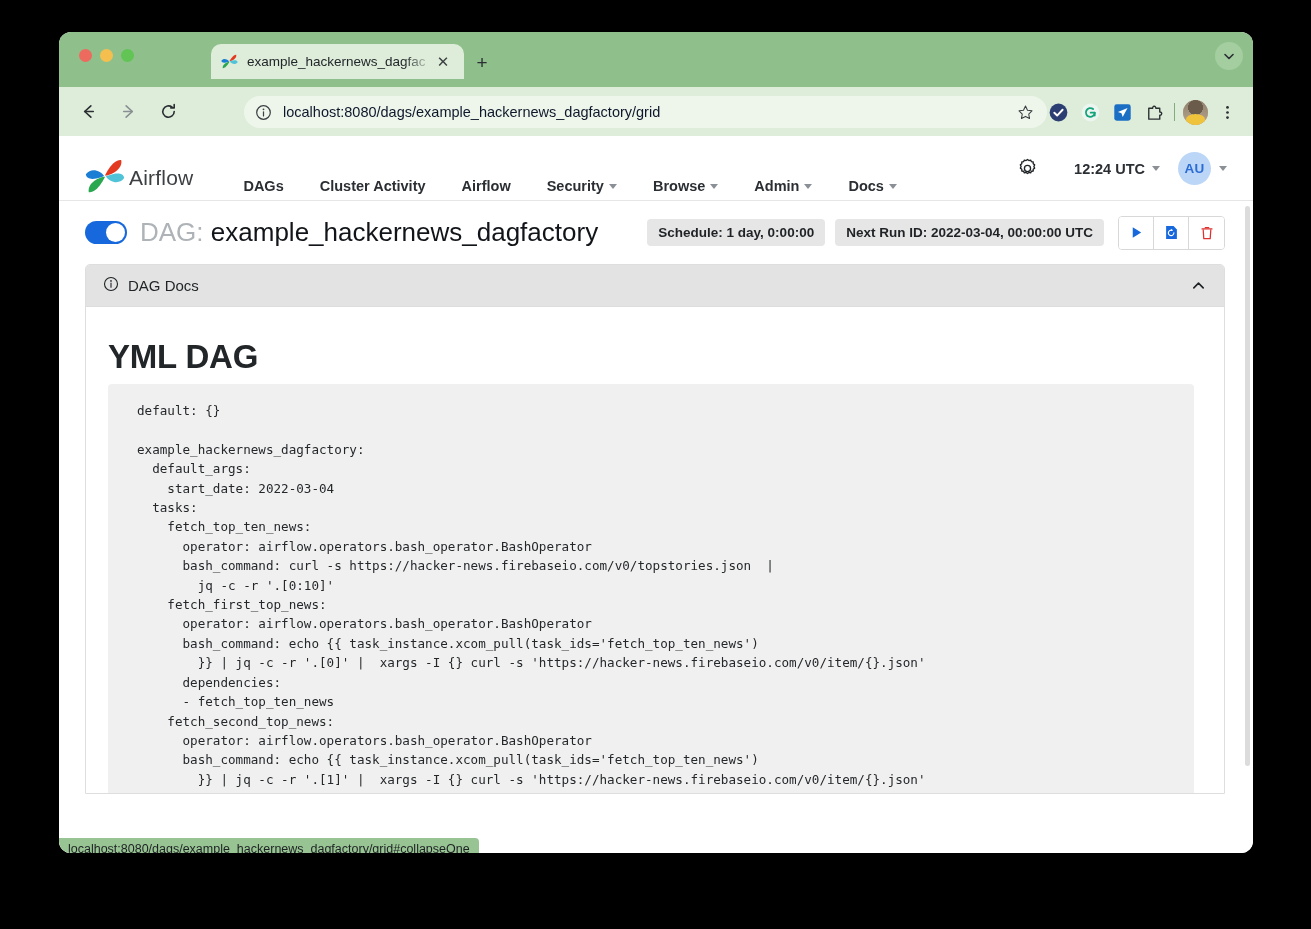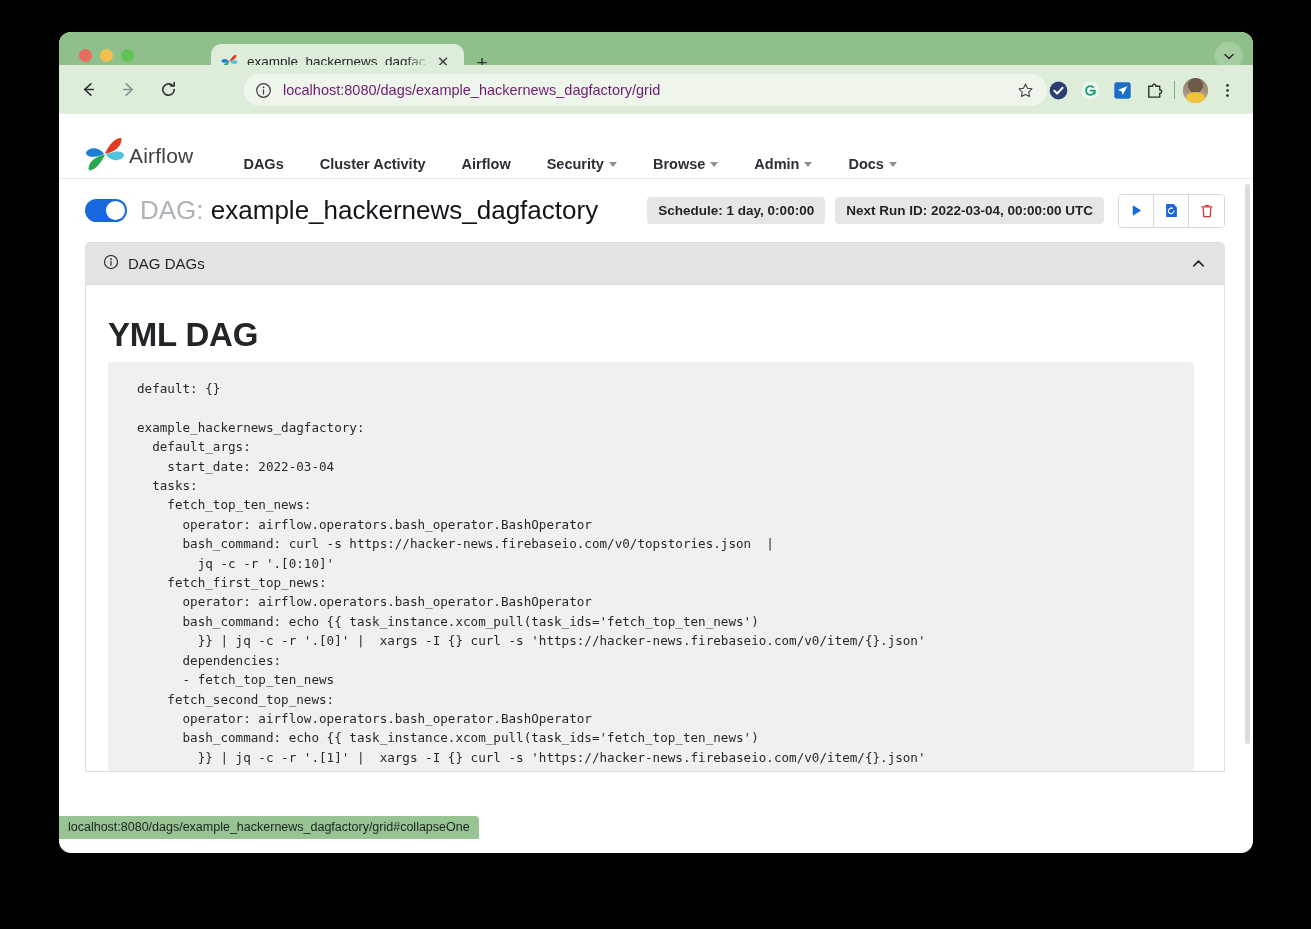--- a/index.html
+++ b/index.html
@@ -17,21 +17,21 @@
     width: 1194px; height: 821px;
     border-radius: 12px;
     background: #ffffff;
     overflow: hidden;
     box-shadow: 0 10px 40px rgba(0,0,0,.55);
   }
 
   
   #tab-strip {
     position: relative;
-    height: 33px;
+    height: 55px;
     background: #8fc08b;
     padding-left: 12px;
   }
   .traffic-lights {
     position: absolute; left: 20px; top: 17px;
     display: flex; gap: 8px; align-items: center;
   }
   .tl { width: 13px; height: 13px; border-radius: 50%; }
   .tl.red { background: #ed6a5f; }
   .tl.yellow { background: #f4bf4f; }
@@ -92,21 +92,21 @@
     display: flex; align-items: center;
     padding: 0 6px 0 8px;
   }
   #omnibox .site-info {
     width: 22px; height: 22px; flex: 0 0 auto;
     display: flex; align-items: center; justify-content: center;
     margin-right: 9px;
   }
   #omnibox .url-text {
     flex: 1 1 auto;
-    font-size: 14.5px; color: #701a75;
+    font-size: 14.5px; color: #0f172a;
     white-space: nowrap; overflow: hidden;
   }
   #omnibox .bookmark-star {
     width: 24px; height: 24px; flex: 0 0 auto;
     display: flex; align-items: center; justify-content: center;
     margin-right: 4px;
   }
   #ext-icons {
     position: absolute; right: 10px; top: 9px;
     display: flex; align-items: center; gap: 0px;
@@ -432,20 +432,36 @@
         <div class="nav-link">
           <span>Admin</span>
           <span class="caret"></span>
         </div>
         <div class="nav-link">
           <span>Docs</span>
           <span class="caret"></span>
         </div>
       </div>
 
+      <div id="nav-right">
+        <div id="gear-btn">
+          <svg width="23" height="23" viewBox="0 0 24 24">
+            <path d="M12 2.6 l1.5 1.1 1.8-.5 .8 1.7 1.85 .3 .0 1.9 1.5 1.1 -.8 1.7 .8 1.7 -1.5 1.1 0 1.9 -1.85 .3 -.8 1.7 -1.8-.5 -1.5 1.1 -1.5-1.1 -1.8 .5 -.8-1.7 -1.85-.3 0-1.9 -1.5-1.1 .8-1.7 -.8-1.7 1.5-1.1 0-1.9 1.85-.3 .8-1.7 1.8 .5 Z" stroke="#1f2326" stroke-width="1.4" fill="none" stroke-linejoin="round"></path>
+            <circle cx="12" cy="12" r="3.2" stroke="#1f2326" stroke-width="1.4" fill="none"></circle>
+          </svg>
+        </div>
+        <div id="clock">
+          <span>12:24 UTC</span>
+          <span class="caret"></span>
+        </div>
+        <div id="user-menu">
+          <div id="user-avatar">AU</div>
+          <span class="caret"></span>
+        </div>
+      </div>
     </div>
 
     <div id="dag-header">
       <div id="dag-toggle">
         <div class="knob"></div>
       </div>
       <div id="dag-title">
         <span class="dim">DAG:</span>
         <span>example_hackernews_dagfactory</span>
       </div>
@@ -480,21 +496,21 @@
     <div id="docs-panel">
       <div id="docs-head">
         <span class="docs-label">
           <span>
             <svg width="16" height="16" viewBox="0 0 18 18">
               <circle cx="9" cy="9" r="7.3" stroke="#1f2326" stroke-width="1.25" fill="none"></circle>
               <circle cx="9" cy="5.5" r="0.95" fill="#1f2326"></circle>
               <path d="M9 8 V12.7" stroke="#1f2326" stroke-width="1.25" stroke-linecap="round"></path>
             </svg>
           </span>
-          <span>DAG DAGs</span>
+          <span>DAG Docs</span>
         </span>
         <span id="docs-chevron">
           <svg width="15" height="15" viewBox="0 0 16 16">
             <path d="M3 10.5 L8 5.5 L13 10.5" stroke="#1f2326" stroke-width="1.7" fill="none" stroke-linecap="round" stroke-linejoin="round"></path>
           </svg>
         </span>
       </div>
 
       <div id="docs-body">
         <h1 id="docs-h1">YML DAG</h1>

